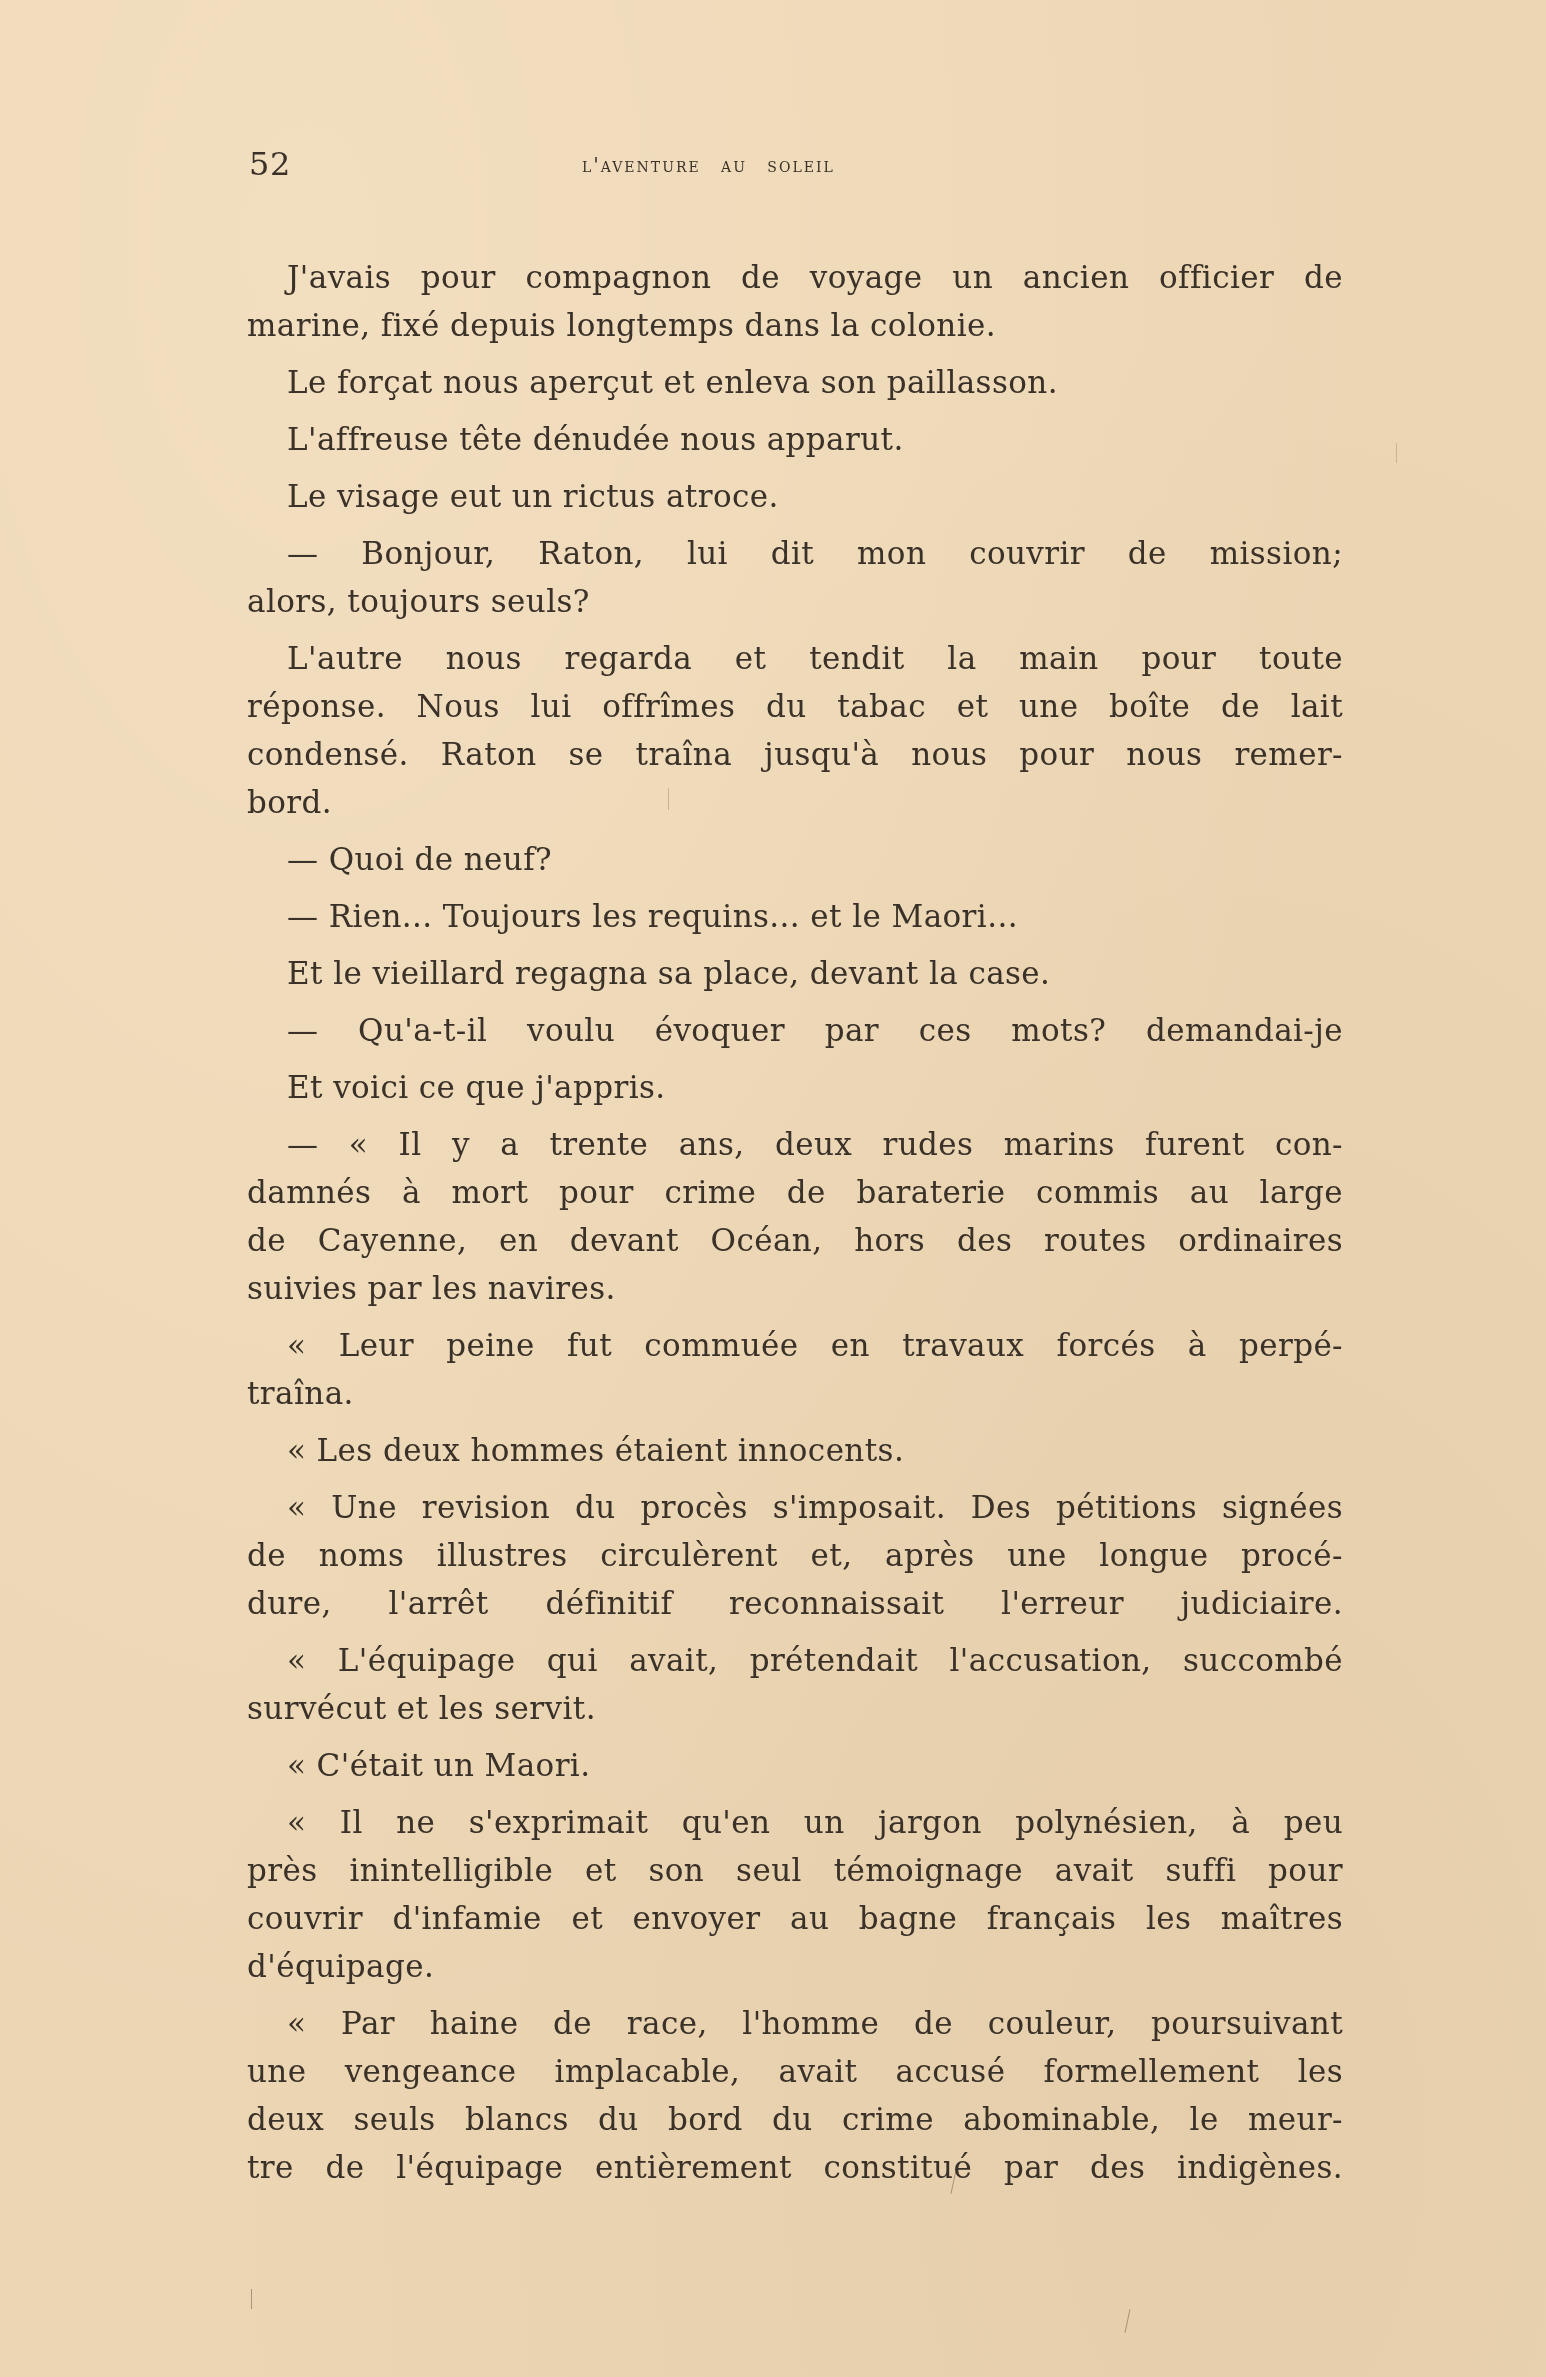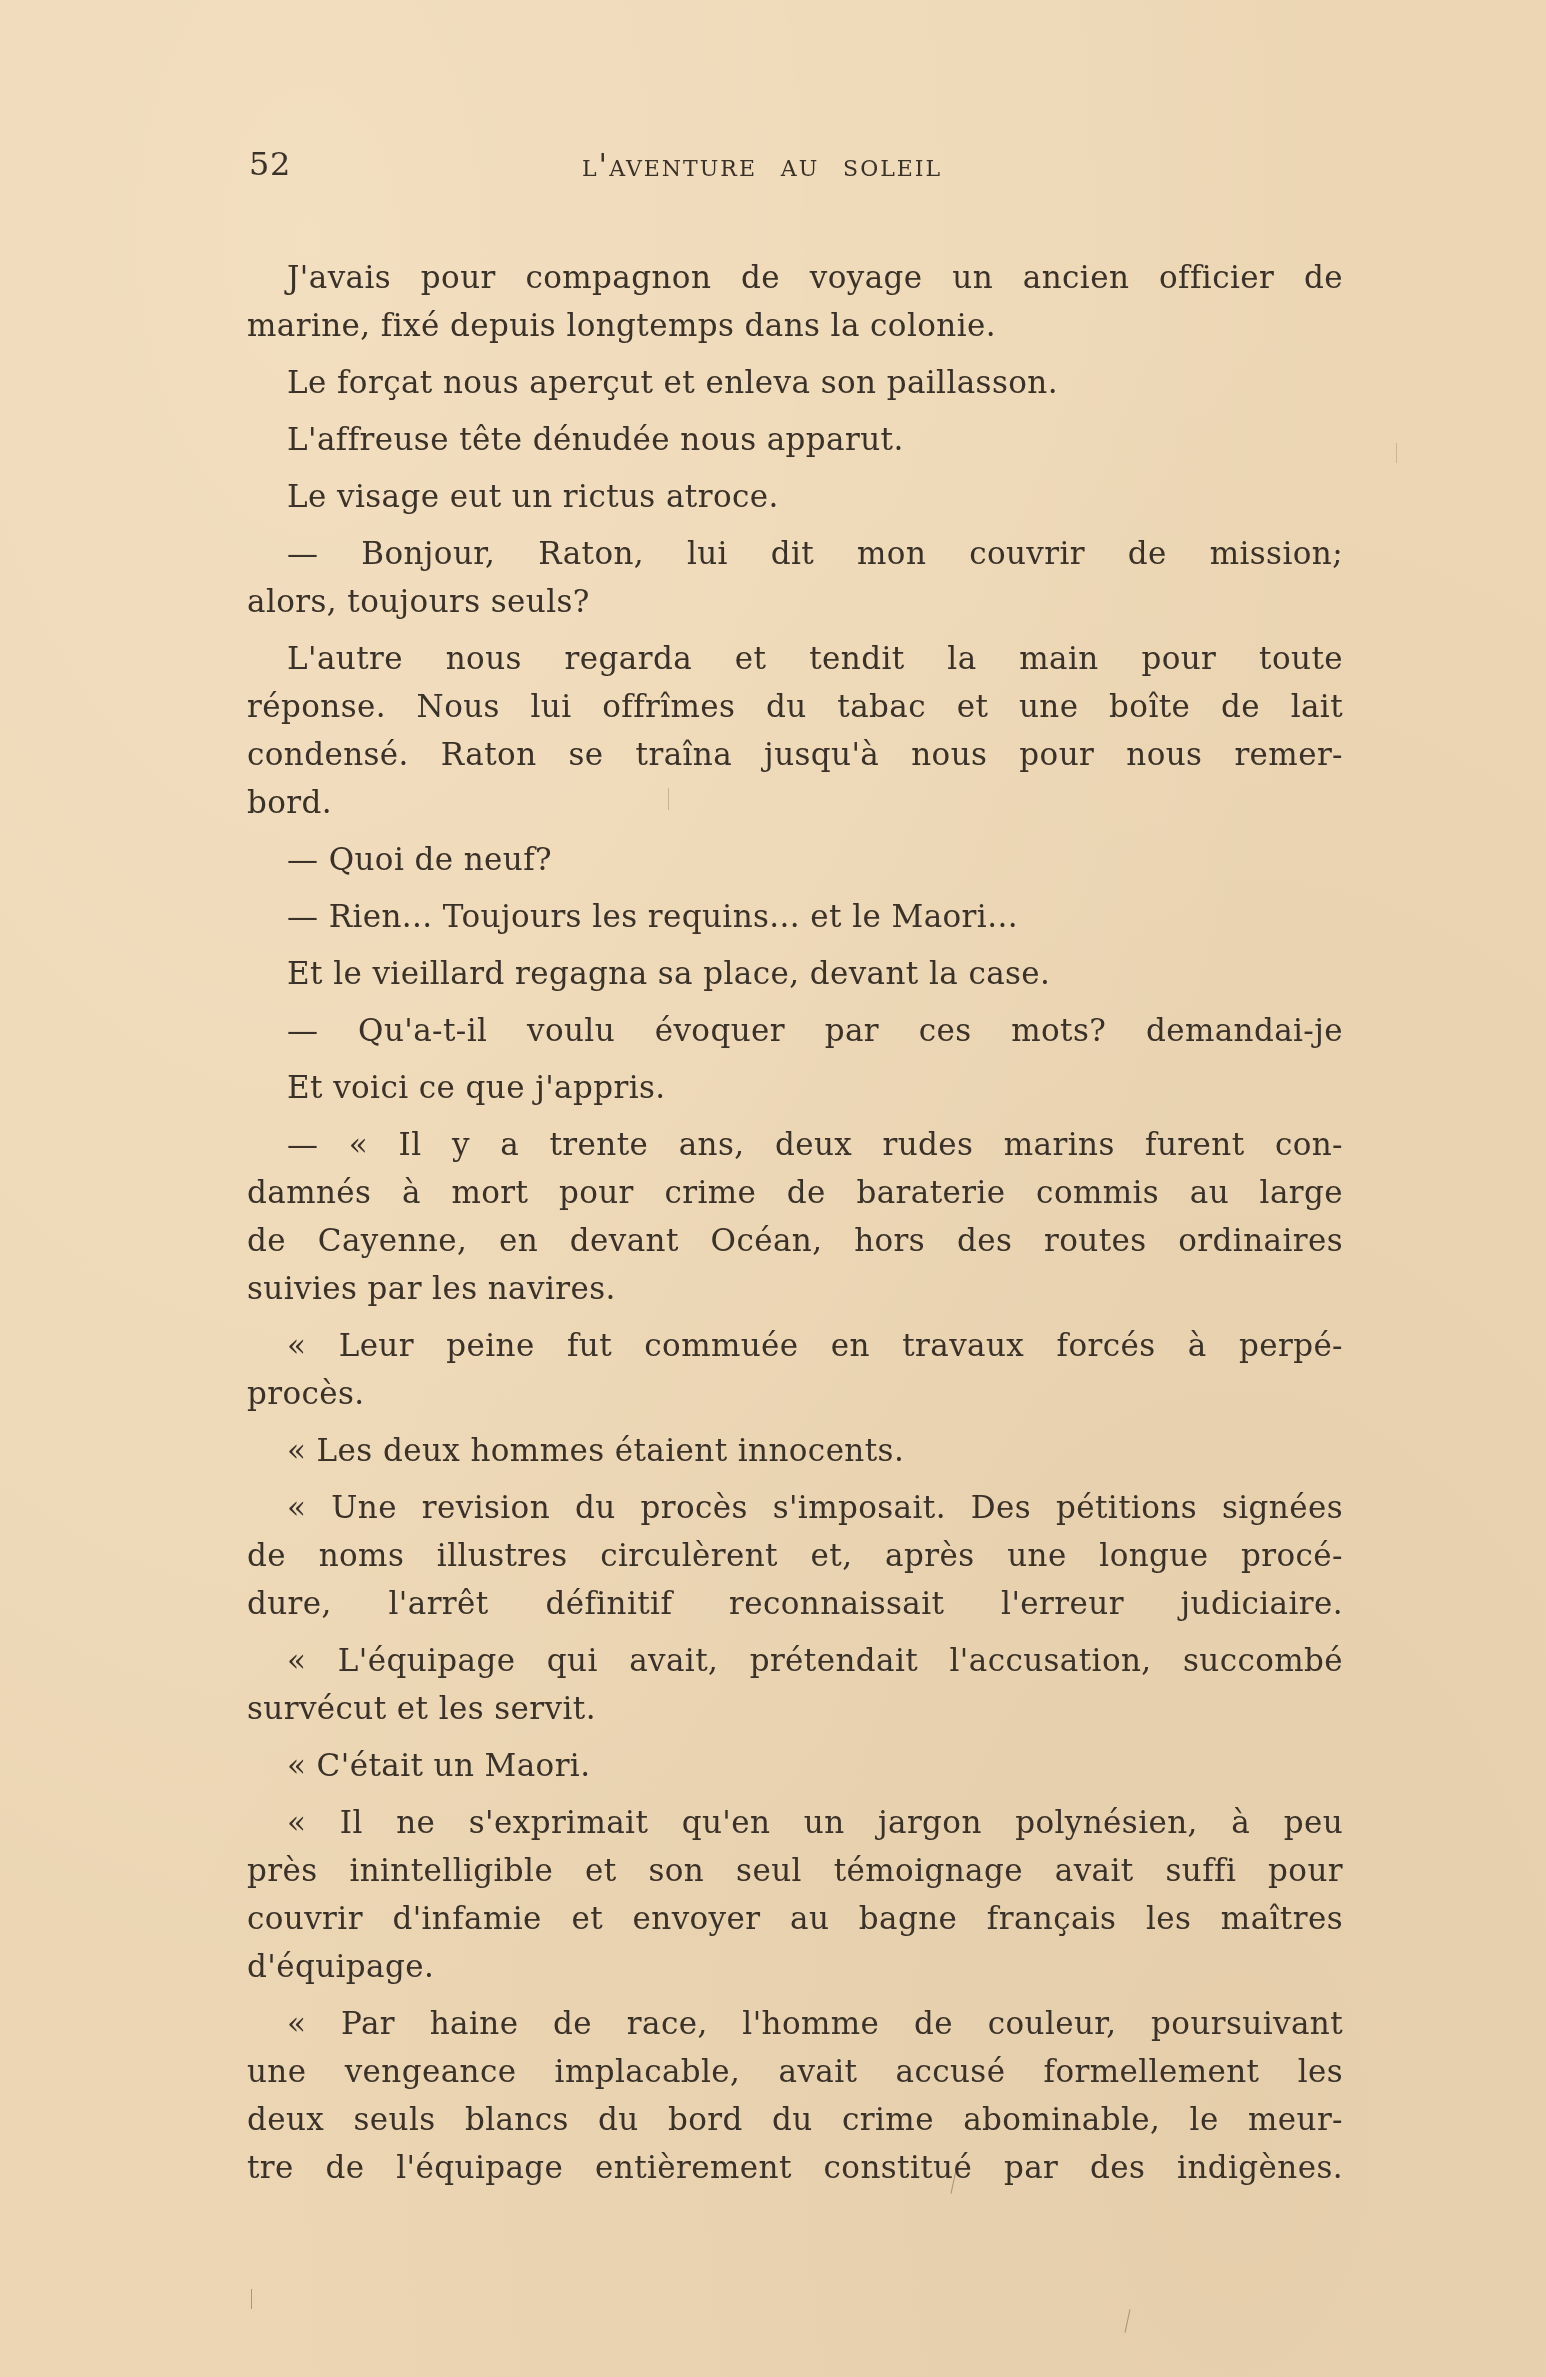--- a/index.html
+++ b/index.html
@@ -28,21 +28,21 @@
     left: 0;
     top: 0;
     font-size: 32px;
     line-height: 37px;
     letter-spacing: 0.7px;
   }
   .running-title {
     position: absolute;
     left: 333px;
     top: 1.3px;
-    font-size: 31px;
+    font-size: 20px;
     line-height: 37px;
     font-variant: small-caps;
     letter-spacing: 2px;
     word-spacing: 12px;
     text-transform: lowercase;
   }
   .body-text {
     position: absolute;
     left: 247px;
     top: 244px;
@@ -90,21 +90,21 @@
     <span class="line indent last">— Quoi de neuf?</span>
     <span class="line indent last">— Rien... Toujours les requins... et le Maori...</span>
     <span class="line indent last">Et le vieillard regagna sa place, devant la case.</span>
     <span class="line indent">— Qu'a-t-il voulu évoquer par ces mots? demandai-je</span>
     <span class="line indent last">Et voici ce que j'appris.</span>
     <span class="line indent">— « Il y a trente ans, deux rudes marins furent con-</span>
     <span class="line">damnés à mort pour crime de baraterie commis au large</span>
     <span class="line">de Cayenne, en devant Océan, hors des routes ordinaires</span>
     <span class="line last">suivies par les navires.</span>
     <span class="line indent">« Leur peine fut commuée en travaux forcés à perpé-</span>
-    <span class="line last">procès.</span>
+    <span class="line last">traîna.</span>
     <span class="line indent last">« Les deux hommes étaient innocents.</span>
     <span class="line indent">« Une revision du procès s'imposait. Des pétitions signées</span>
     <span class="line">de noms illustres circulèrent et, après une longue procé-</span>
     <span class="line">dure, l'arrêt définitif reconnaissait l'erreur judiciaire.</span>
     <span class="line indent">« L'équipage qui avait, prétendait l'accusation, succombé</span>
     <span class="line last">survécut et les servit.</span>
     <span class="line indent last">« C'était un Maori.</span>
     <span class="line indent">« Il ne s'exprimait qu'en un jargon polynésien, à peu</span>
     <span class="line">près inintelligible et son seul témoignage avait suffi pour</span>
     <span class="line">couvrir d'infamie et envoyer au bagne français les maîtres</span>

